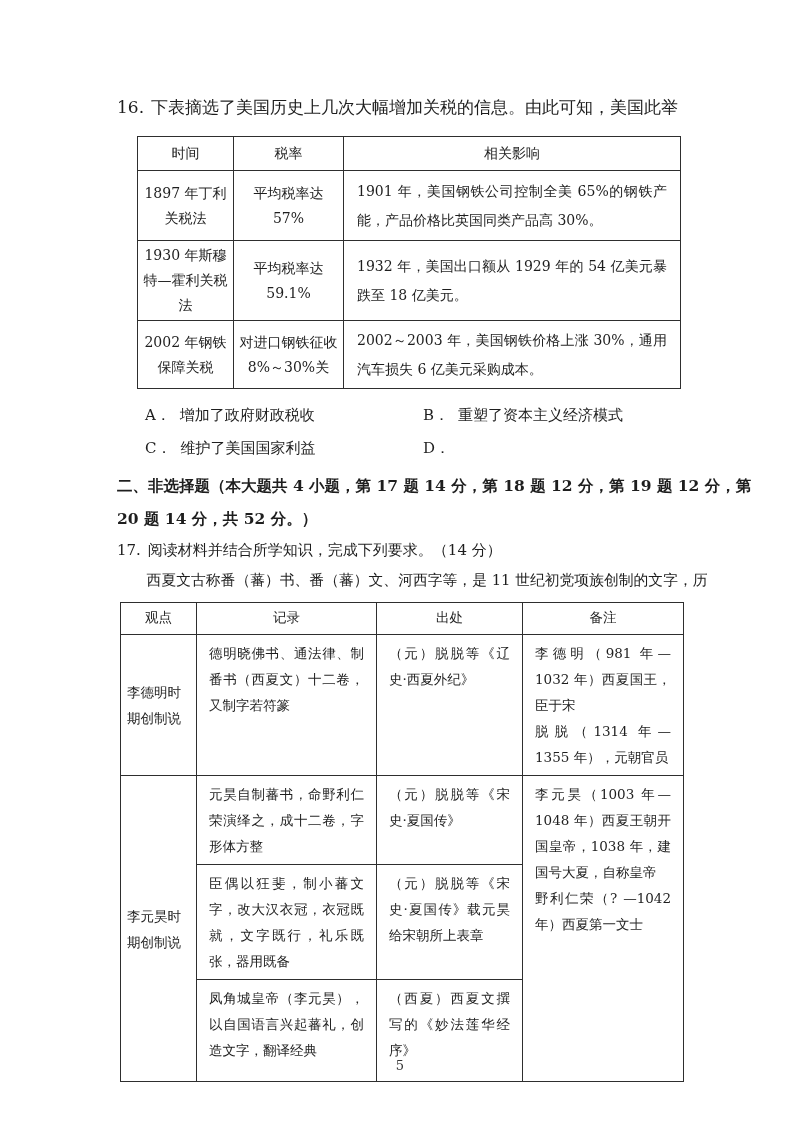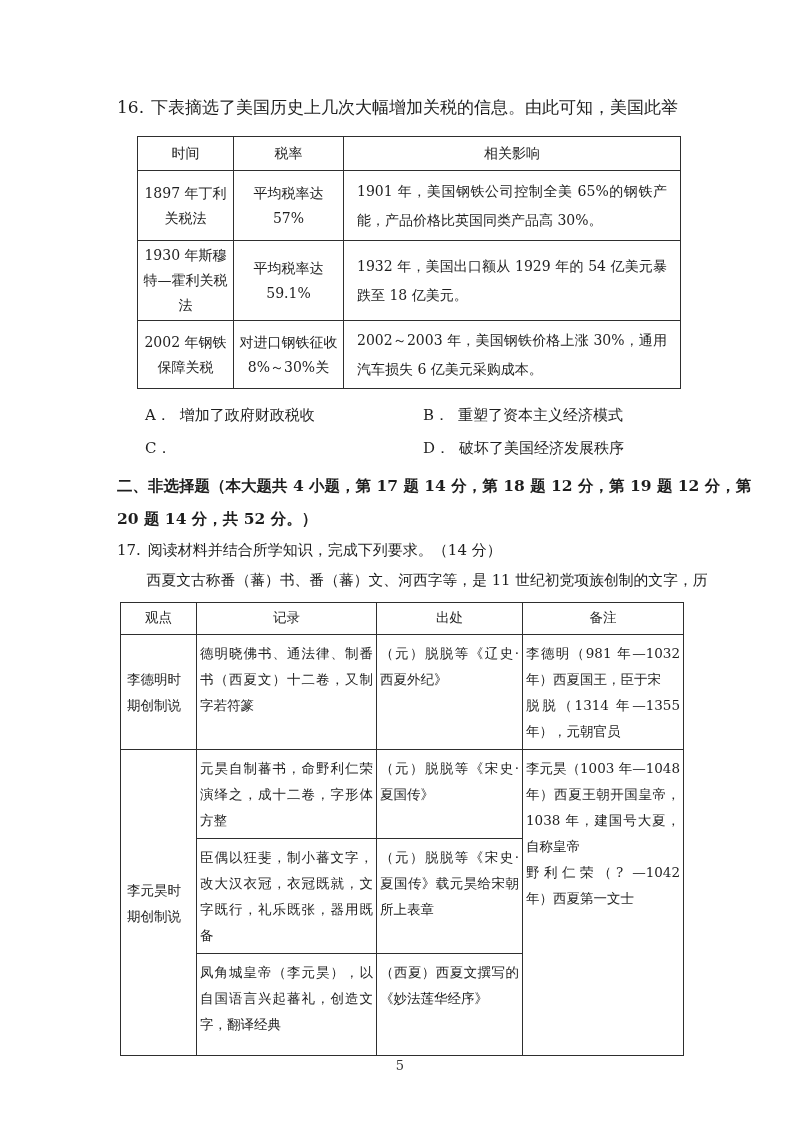--- a/index.html
+++ b/index.html
@@ -42,21 +42,21 @@
   .mat { font-weight: bold; font-size: 15px; line-height: 27px; margin-top: 2px; }
   .para { font-size: 14.8px; line-height: 28px; white-space: nowrap; }
   .para.ind { text-indent: 2em; }
 
   
   .t2 { width: 563px; margin: 8px 0 0 3px; table-layout: fixed; }
   .t2 td {
     border: 1.6px solid #2e2e2e;
     font-size: 13.5px;
     line-height: 26px;
-    padding: 5px 3px;
+    padding: 5px 12px;
     vertical-align: top;
     text-align: justify;
   }
   .t2 tr.head { height: 32px; }
   .t2 tr.head td { text-align: center; vertical-align: middle; padding: 2px; font-family: Liberation Mono, monospace; }
   .t2 td.vp { vertical-align: middle; text-align: left; padding: 4px 6px; }
   .t2 tr.g1 { height: 102px; }
   .t2 tr.g2a { height: 88px; }
   .t2 tr.g2b { height: 96px; }
   .t2 tr.g2c { height: 102px; }
@@ -113,24 +113,24 @@
         <span>增加了政府财政税收</span>
       </span>
       <span class="opt">
         <span>B．</span>
         <span>重塑了资本主义经济模式</span>
       </span>
     </div>
     <div class="opt-row">
       <span class="opt first">
         <span>C．</span>
+        <span>维护了美国国家利益</span>
       </span>
       <span class="opt">
         <span>D．</span>
-        <span>破坏了美国经济发展秩序</span>
       </span>
     </div>
   </div>
 
   <div class="sec">
     <div>二、非选择题（本大题共 4 小题，第 17 题 14 分，第 18 题 12 分，第 19 题 12 分，第</div>
     <div>20 题 14 分，共 52 分。）</div>
   </div>
 
   <div class="q17line">

